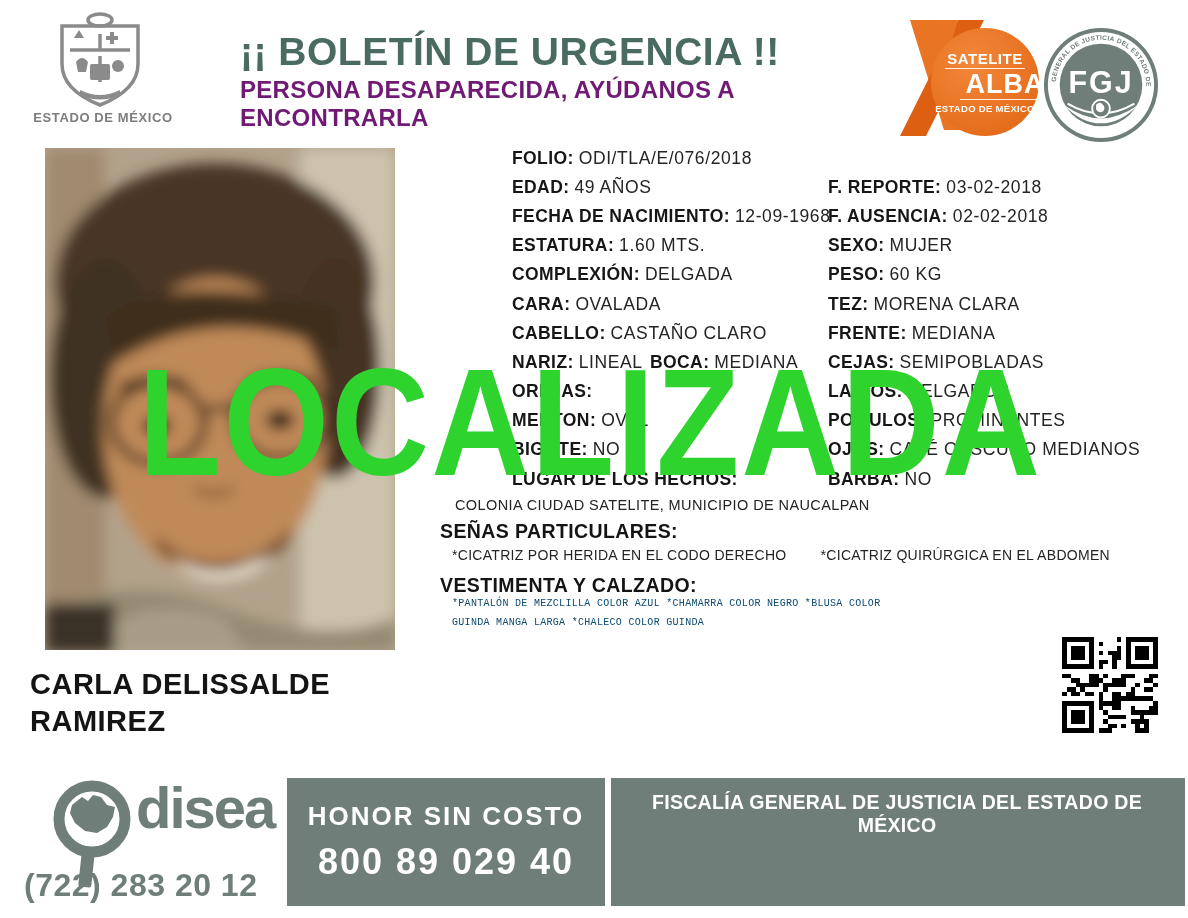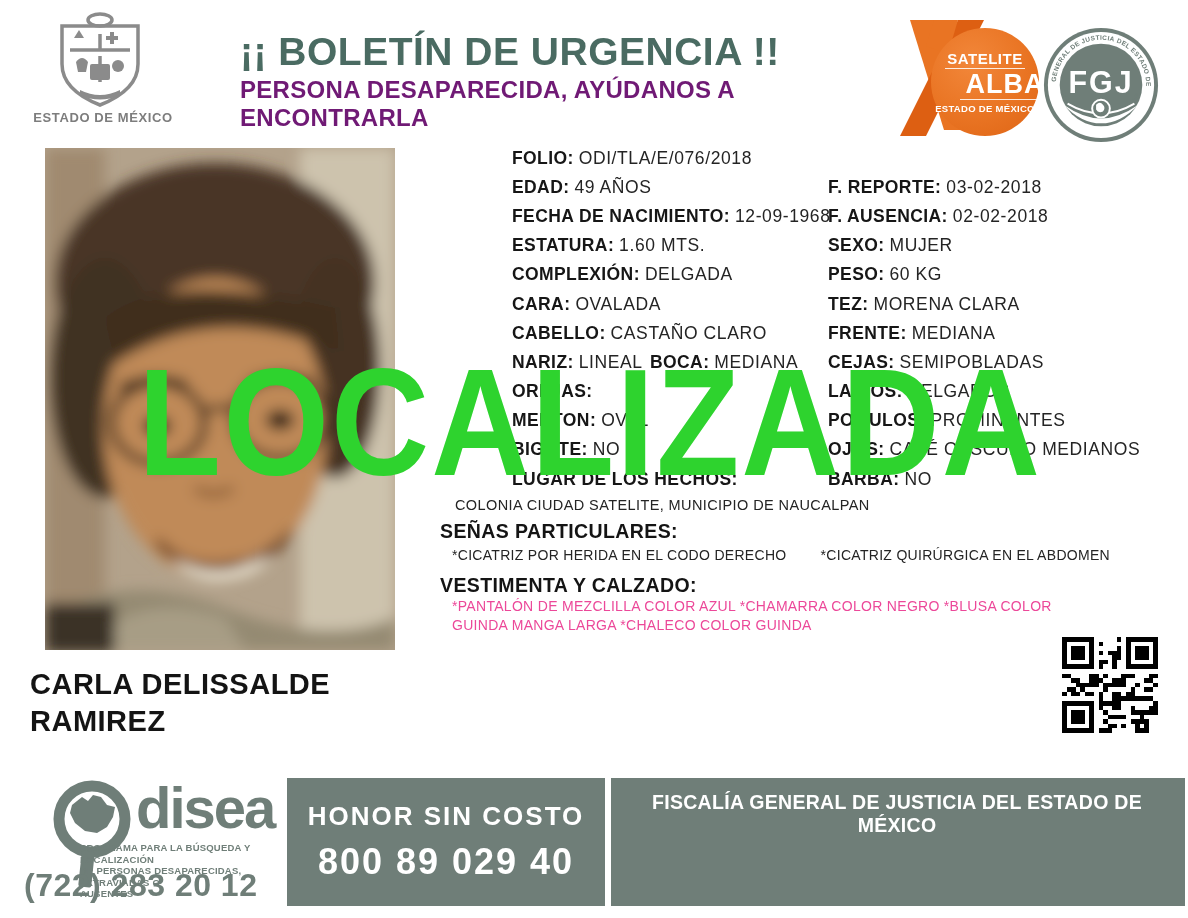--- a/index.html
+++ b/index.html
@@ -30,21 +30,21 @@
 
   
   .frow{position:absolute;left:464px;white-space:nowrap;height:22px;margin-left:48px;}
   .frow2{position:absolute;left:828px;white-space:nowrap;height:22px;}
   .frow3{position:absolute;left:650px;white-space:nowrap;height:22px;}
   .flabel{font-size:17.5px;font-weight:700;color:#161616;letter-spacing:.4px;}
   .fvalue{font-size:17.5px;font-weight:400;color:#242424;letter-spacing:.6px;margin-left:5px;}
   .sub-line{position:absolute;left:455px;top:497px;font-size:14.5px;color:#242424;letter-spacing:.4px;}
   .sec-title{position:absolute;left:440px;font-size:19.5px;font-weight:700;color:#141414;letter-spacing:.4px;}
   .sec-items{position:absolute;left:452px;font-size:14px;color:#242424;letter-spacing:.3px;display:flex;gap:34px;white-space:nowrap;}
-  .sec-line{position:absolute;left:452px;font-size:14px;color:#ec4899;letter-spacing:.3px;white-space:nowrap;}
+  .sec-line{position:absolute;left:452px;font-size:10px;color:#0c4a6e;letter-spacing:.3px;white-space:nowrap;font-family:Liberation Mono, monospace;}
 
   
   .located{position:absolute;left:28px;top:348px;width:1124px;height:160px;z-index:6;
     text-align:center;font-size:136px;font-weight:700;color:#2ED32E;line-height:150px;
     letter-spacing:2px;transform:scaleY(1.12);pointer-events:none;}
 
   .qr{position:absolute;left:1062px;top:637px;width:96px;height:96px;}
 
   
   .footer-bar{position:absolute;left:287px;top:778px;width:898px;height:128px;background:#6F7E78;}
@@ -326,25 +326,20 @@
       <rect x="4.571428571428571" y="68.57142857142857" width="22.857142857142854" height="22.857142857142854" fill="#fff"></rect>
       <rect x="9.142857142857142" y="73.14285714285714" width="13.714285714285714" height="13.714285714285714" fill="#000"></rect>
     </svg>
 
   <svg class="odisea-icon" width="100" height="118" viewBox="0 0 100 118">
     <circle cx="50" cy="44" r="33" fill="none" stroke="#6F7E78" stroke-width="11"></circle>
     <path d="M30,30 l10,-8 6,4 5,-6 8,2 6,8 8,2 -2,10 -6,10 -10,6 -12,-2 -10,-8 -5,-10 Z" fill="#6F7E78"></path>
     <rect x="38" y="76" width="13" height="36" rx="2" fill="#6F7E78" transform="rotate(6 44 94)"></rect>
   </svg>
   <div class="odisea-word">disea</div>
-  <div class="odisea-tag">
-    <div>PROGRAMA PARA LA BÚSQUEDA Y LOCALIZACIÓN</div>
-    <div>DE PERSONAS DESAPARECIDAS, EXTRAVIADAS  O</div>
-    <div>AUSENTES</div>
-  </div>
   <div class="odisea-phone">(722) 283 20 12</div>
 
   <div class="footer-bar">
     <div class="lada">
       <div class="lada-label">HONOR SIN COSTO</div>
       <div class="lada-number">800 89 029 40</div>
     </div>
     <div class="footer-divider"></div>
     <div class="fiscalia">
       <div class="fisc-title">FISCALÍA GENERAL DE JUSTICIA DEL ESTADO DE MÉXICO</div>

